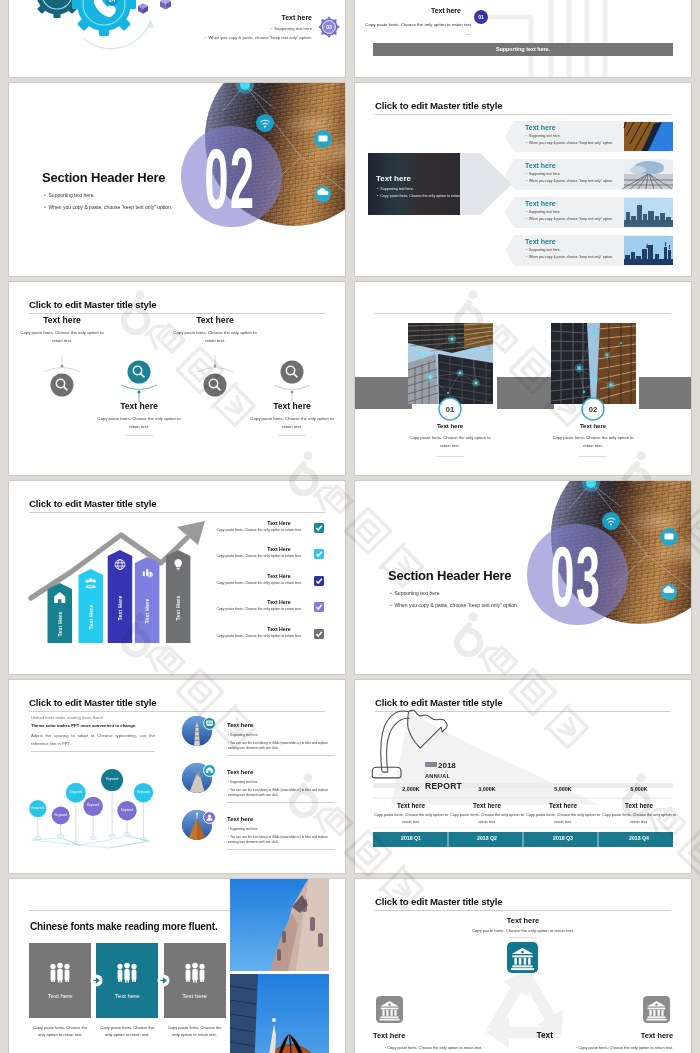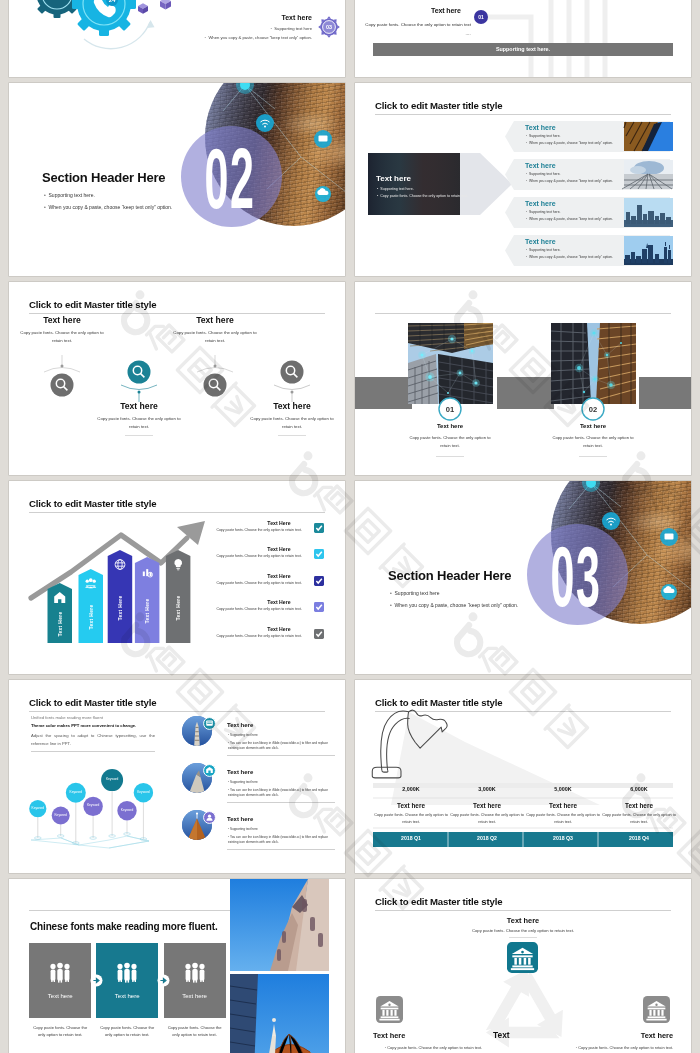--- a/index.html
+++ b/index.html
@@ -69,21 +69,21 @@
   .s11ic{position:absolute;left:50%;margin-left:-12px;top:20px;}
   .s11lab{position:absolute;left:0;top:50px;width:100%;text-align:center;font:6px/1 'Liberation Sans',sans-serif;color:#fff;}
   .s11b{position:absolute;text-align:center;font:4.1px/7px 'Liberation Sans',sans-serif;color:#3a3a3a;}
   .s11ar{position:absolute;top:95px;}
 
   
   .s12h{position:absolute;text-align:center;font:bold 7.4px/1 'Liberation Sans',sans-serif;color:#111;}
   .s12b{position:absolute;text-align:center;font:4.2px/1 'Liberation Sans',sans-serif;color:#3a3a3a;}
   .s12h2{position:absolute;font:bold 7.4px/1 'Liberation Sans',sans-serif;color:#111;}
   .s12b2{position:absolute;font:3.9px/6.5px 'Liberation Sans',sans-serif;color:#3a3a3a;}
-  .s12c{position:absolute;left:138px;top:152px;width:60px;text-align:left;font:bold 8.4px/1 'Liberation Sans',sans-serif;color:#111;}
+  .s12c{position:absolute;left:138px;top:152px;width:60px;text-align:right;font:bold 8.4px/1 'Liberation Sans',sans-serif;color:#111;}
   
   .photo-circ{position:absolute;left:196px;top:-34px;width:177px;height:177px;border-radius:50%;overflow:hidden;
     background:
       linear-gradient(100deg, #8f96b4 0%, #757c98 8%, #535568 16%, #3c3942 24%, #332b2e 32%, #5a3c2a 40%, #8b5f38 48%, #b07c44 56%, #c08a4e 63%, #a06c3c 71%, #6d4728 80%, #3f2a1d 90%, #241914 100%);}
   .photo-circ .stripes{position:absolute;inset:0;
     background:repeating-linear-gradient(171deg, rgba(255,255,255,.09) 0 .6px, rgba(0,0,0,0) .6px 2.4px, rgba(0,0,0,.17) 2.4px 3.6px);}
   .photo-circ .stripes2{position:absolute;inset:0;
     background:repeating-linear-gradient(92deg, rgba(255,255,255,.04) 0 .5px, rgba(0,0,0,0) .5px 4.5px, rgba(0,0,0,.09) 4.5px 6px);}
   .photo-circ .glow{position:absolute;inset:0;background:
       radial-gradient(ellipse 60px 26px at 80% 58%, rgba(255,210,150,.40), rgba(0,0,0,0) 72%),
@@ -819,20 +819,25 @@
         <path d="M18 118 H318"></path>
           <path d="M18 148 H318"></path>
       </g>
       <rect x="18" y="152" width="300" height="15" fill="#18798f"></rect>
       <g stroke="#fff" stroke-width=".7">
         <path d="M93 152 v15"></path>
           <path d="M168 152 v15"></path>
           <path d="M243 152 v15"></path>
       </g>
     </svg>
+    <div class="s10t">
+      <span class="s10sq"></span><span class="s10yr">2018</span>
+      <div class="s10an">ANNUAL</div>
+      <div class="s10rp">REPORT</div>
+    </div>
     <div class="s10v" style="left:18px;">2,000K</div>
     <div class="s10h" style="left:18px;">Text here</div>
     <div class="s10b" style="left:18px;">Copy paste fonts.  Choose the only option to retain text.</div>
     <div class="s10q" style="left:18px;">2018 Q1</div>
     <div class="s10v" style="left:94px;">3,000K</div>
     <div class="s10h" style="left:94px;">Text here</div>
     <div class="s10b" style="left:94px;">Copy paste fonts.  Choose the only option to retain text.</div>
     <div class="s10q" style="left:94px;">2018 Q2</div>
     <div class="s10v" style="left:170px;">5,000K</div>
     <div class="s10h" style="left:170px;">Text here</div>

